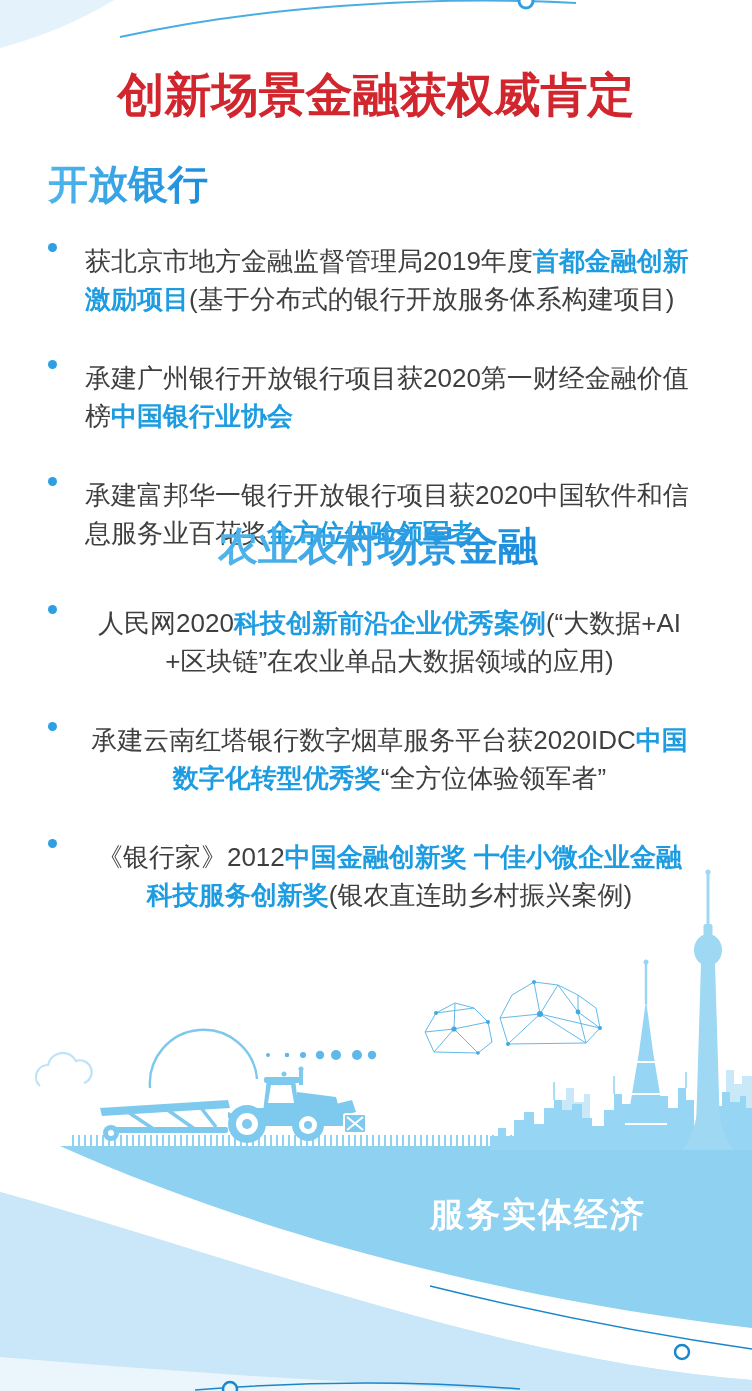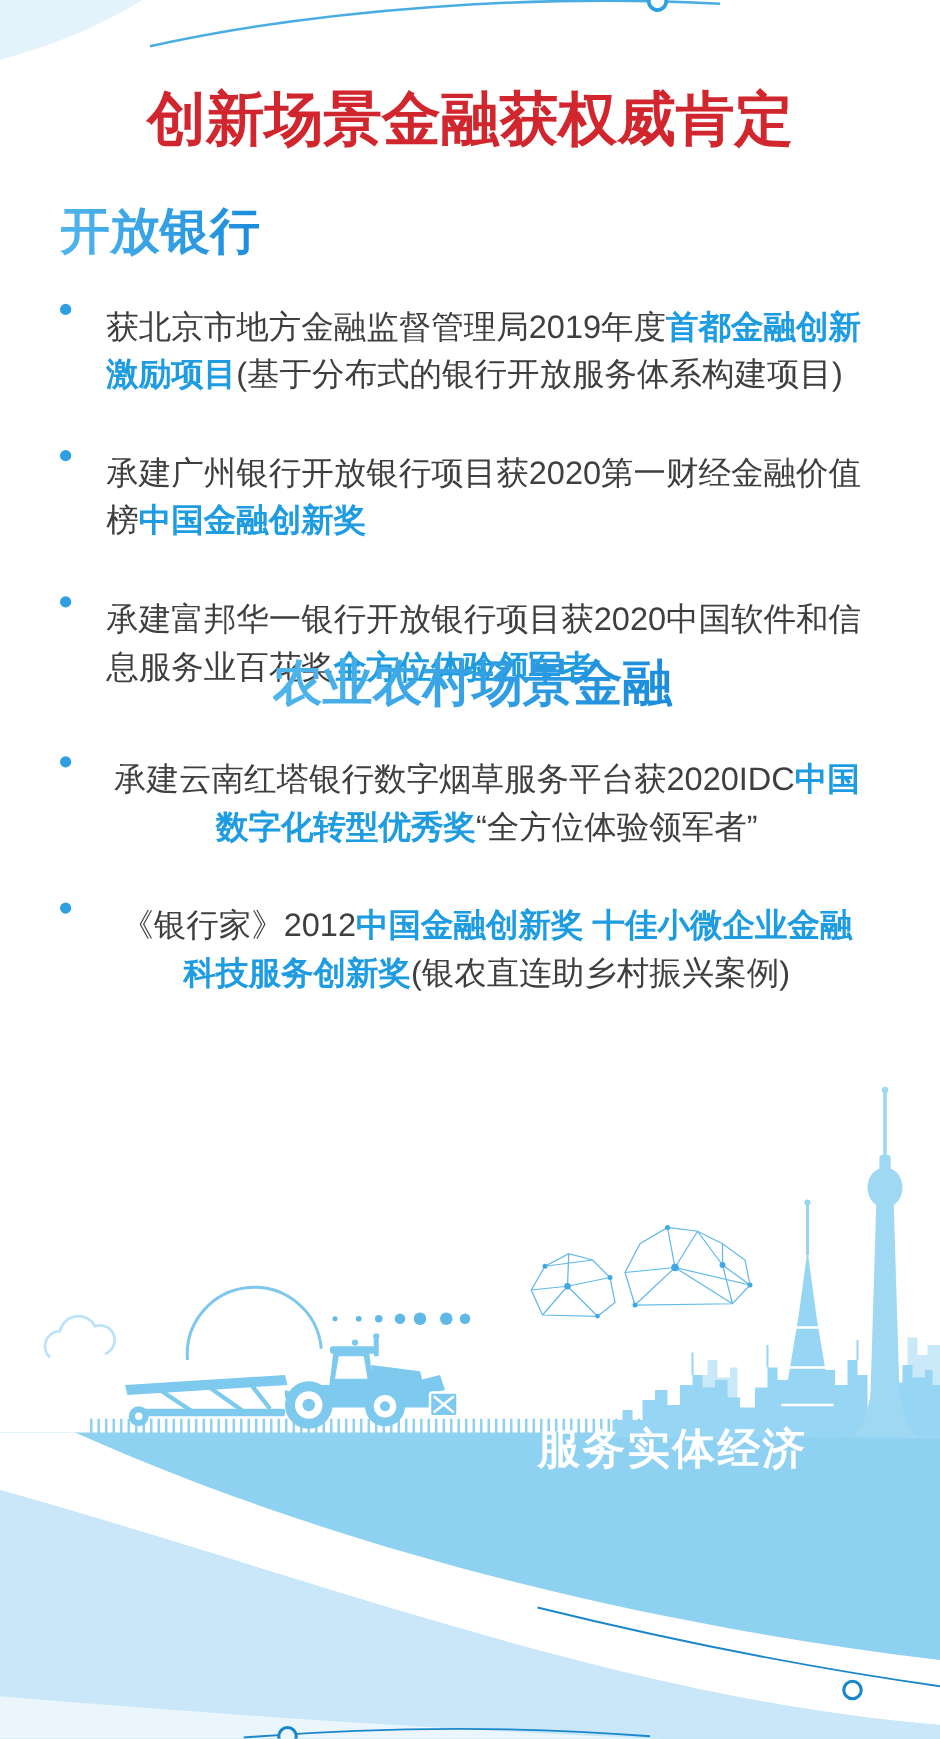--- a/index.html
+++ b/index.html
@@ -30,21 +30,21 @@
   .dot{
     flex:0 0 auto;width:9px;height:9px;border-radius:50%;
     background:var(--heading,#2D9FE2);margin:15px 14px 0 0;
   }
   p.btxt{
     margin:14px;width:637px;font-size:26px;line-height:38px;font-weight:500;
     color:var(--body,#3F3F3F);word-break:break-all;
   }
   p.btxt .hl{color:var(--hl,#1E9CE1);font-weight:800;}
   .slogan{
-    position:absolute;left:430px;top:1136px;z-index:2;
+    position:absolute;left:430px;top:1192px;z-index:2;
     font-size:34px;font-weight:800;letter-spacing:2px;
     color:var(--slogan,#FFFFFF);white-space:nowrap;
   }
 </style>
 </head>
 <body>
 
 <div class="canvas">
 
   <svg class="deco" width="752" height="1391" viewBox="0 0 752 1391" aria-hidden="true">
@@ -178,34 +178,38 @@
 
   <section class="sec sec1">
     <h2>开放银行</h2>
     <ul class="bullets">
         <li class="bullet">
           <span class="dot"></span>
           <p class="btxt"><span>获北京市地方金融监督管理局2019年度</span><span class="hl">首都金融创新激励项目</span><span>(基于分布式的银行开放服务体系构建项目)</span></p>
         </li>
         <li class="bullet">
           <span class="dot"></span>
-          <p class="btxt"><span>承建广州银行开放银行项目获2020第一财经金融价值榜</span><span class="hl">中国金融创新奖</span></p>
+          <p class="btxt"><span>承建广州银行开放银行项目获2020第一财经金融价值榜</span><span class="hl">中国银行业协会</span></p>
         </li>
         <li class="bullet">
           <span class="dot"></span>
           <p class="btxt"><span>承建富邦华一银行开放银行项目获2020中国软件和信息服务业百花奖</span><span class="hl">全方位体验领军者</span></p>
         </li>
       </ul>
   </section>
 
   <section class="sec sec2">
     <h2>农业农村场景金融</h2>
     <ul class="bullets">
         <li class="bullet">
           <span class="dot"></span>
+          <p class="btxt"><span>人民网2020</span><span class="hl">科技创新前沿企业优秀案例</span><span>(“大数据+AI+区块链”在农业单品大数据领域的应用)</span></p>
+        </li>
+        <li class="bullet">
+          <span class="dot"></span>
           <p class="btxt"><span>承建云南红塔银行数字烟草服务平台获2020IDC</span><span class="hl">中国数字化转型优秀奖</span><span>“全方位体验领军者”</span></p>
         </li>
         <li class="bullet">
           <span class="dot"></span>
           <p class="btxt"><span>《银行家》2012</span><span class="hl">中国金融创新奖 十佳小微企业金融科技服务创新奖</span><span>(银农直连助乡村振兴案例)</span></p>
         </li>
       </ul>
   </section>
 
   <div class="slogan">服务实体经济</div>

